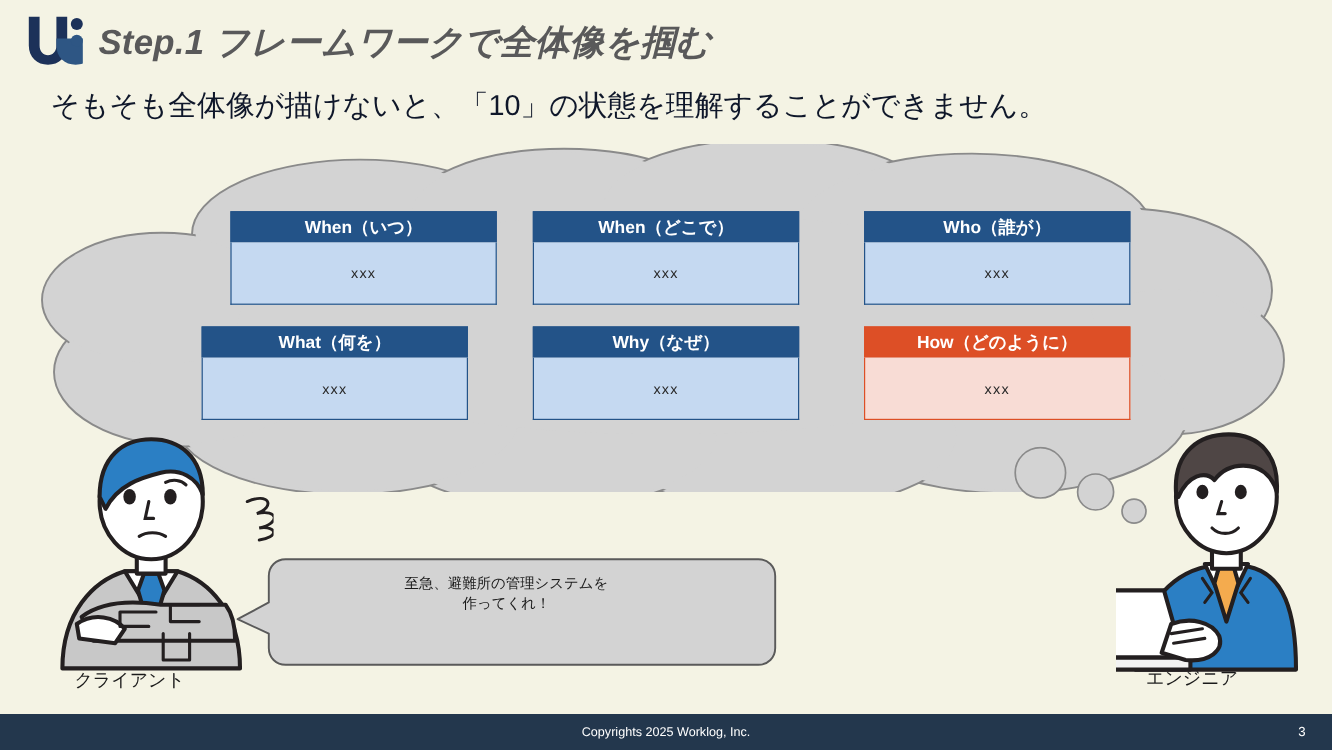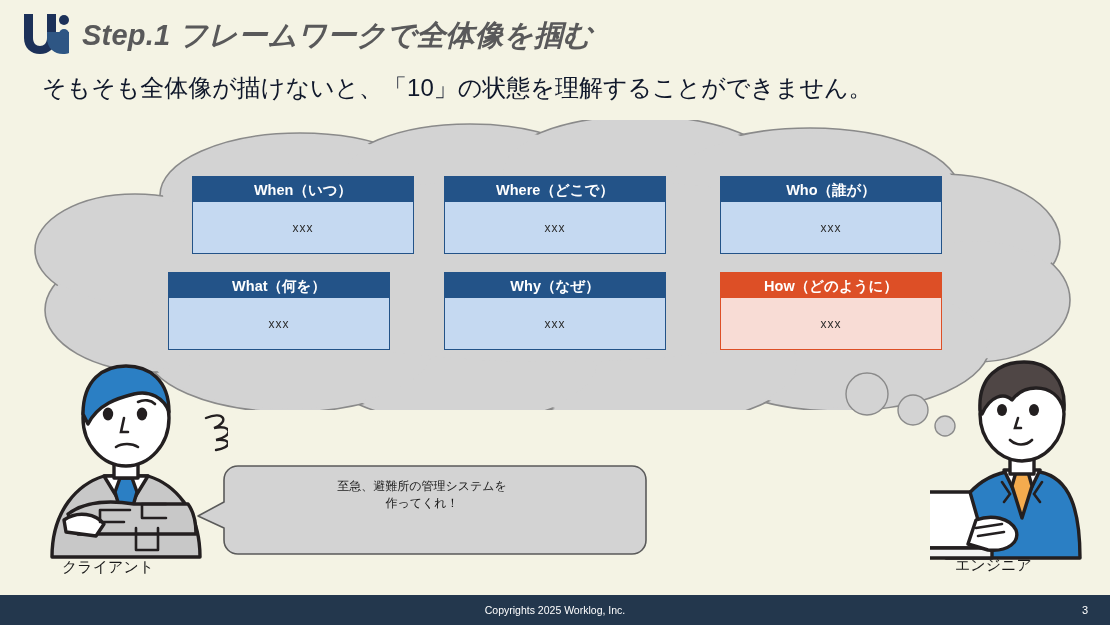--- a/index.html
+++ b/index.html
@@ -146,21 +146,21 @@
   </div>
 
   <div class="grid">
 
     <div class="card blue c0">
       <div class="card-head">When（いつ）</div>
       <div class="card-body">xxx</div>
     </div>
 
     <div class="card blue c1">
-      <div class="card-head">Where（どこで）</div>
+      <div class="card-head">When（どこで）</div>
       <div class="card-body">xxx</div>
     </div>
 
     <div class="card blue c2">
       <div class="card-head">Who（誰が）</div>
       <div class="card-body">xxx</div>
     </div>
 
     <div class="card blue c3">
       <div class="card-head">What（何を）</div>

